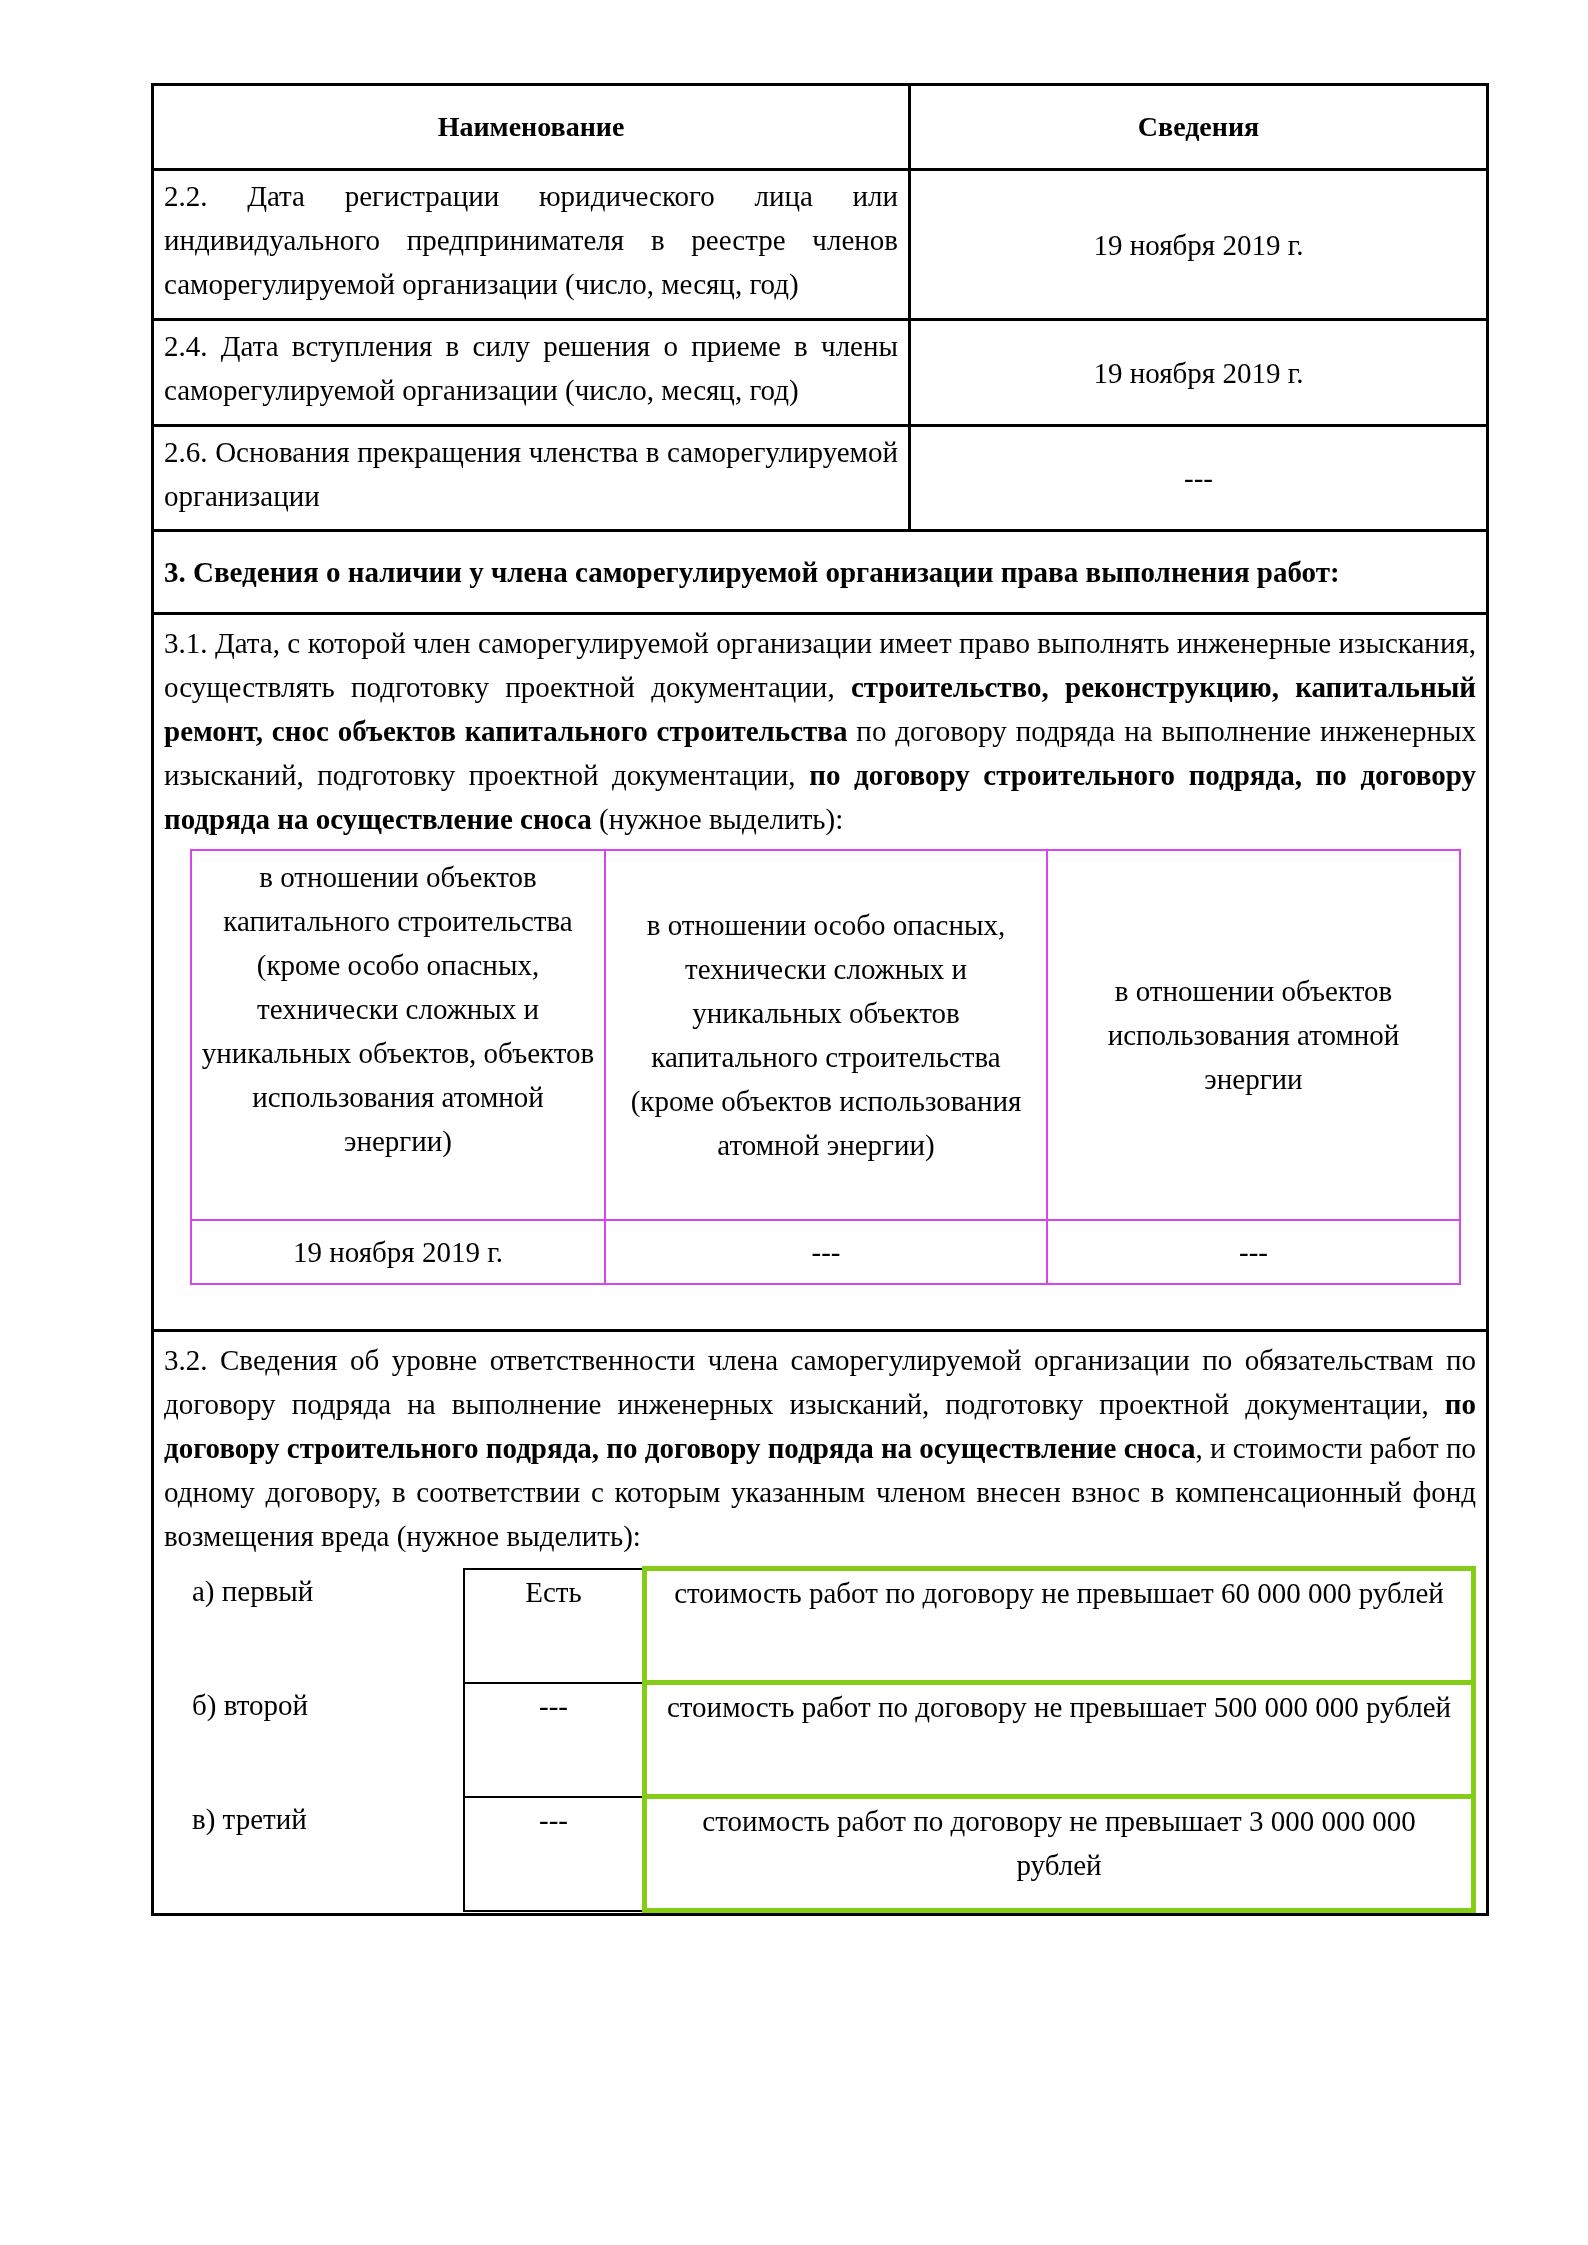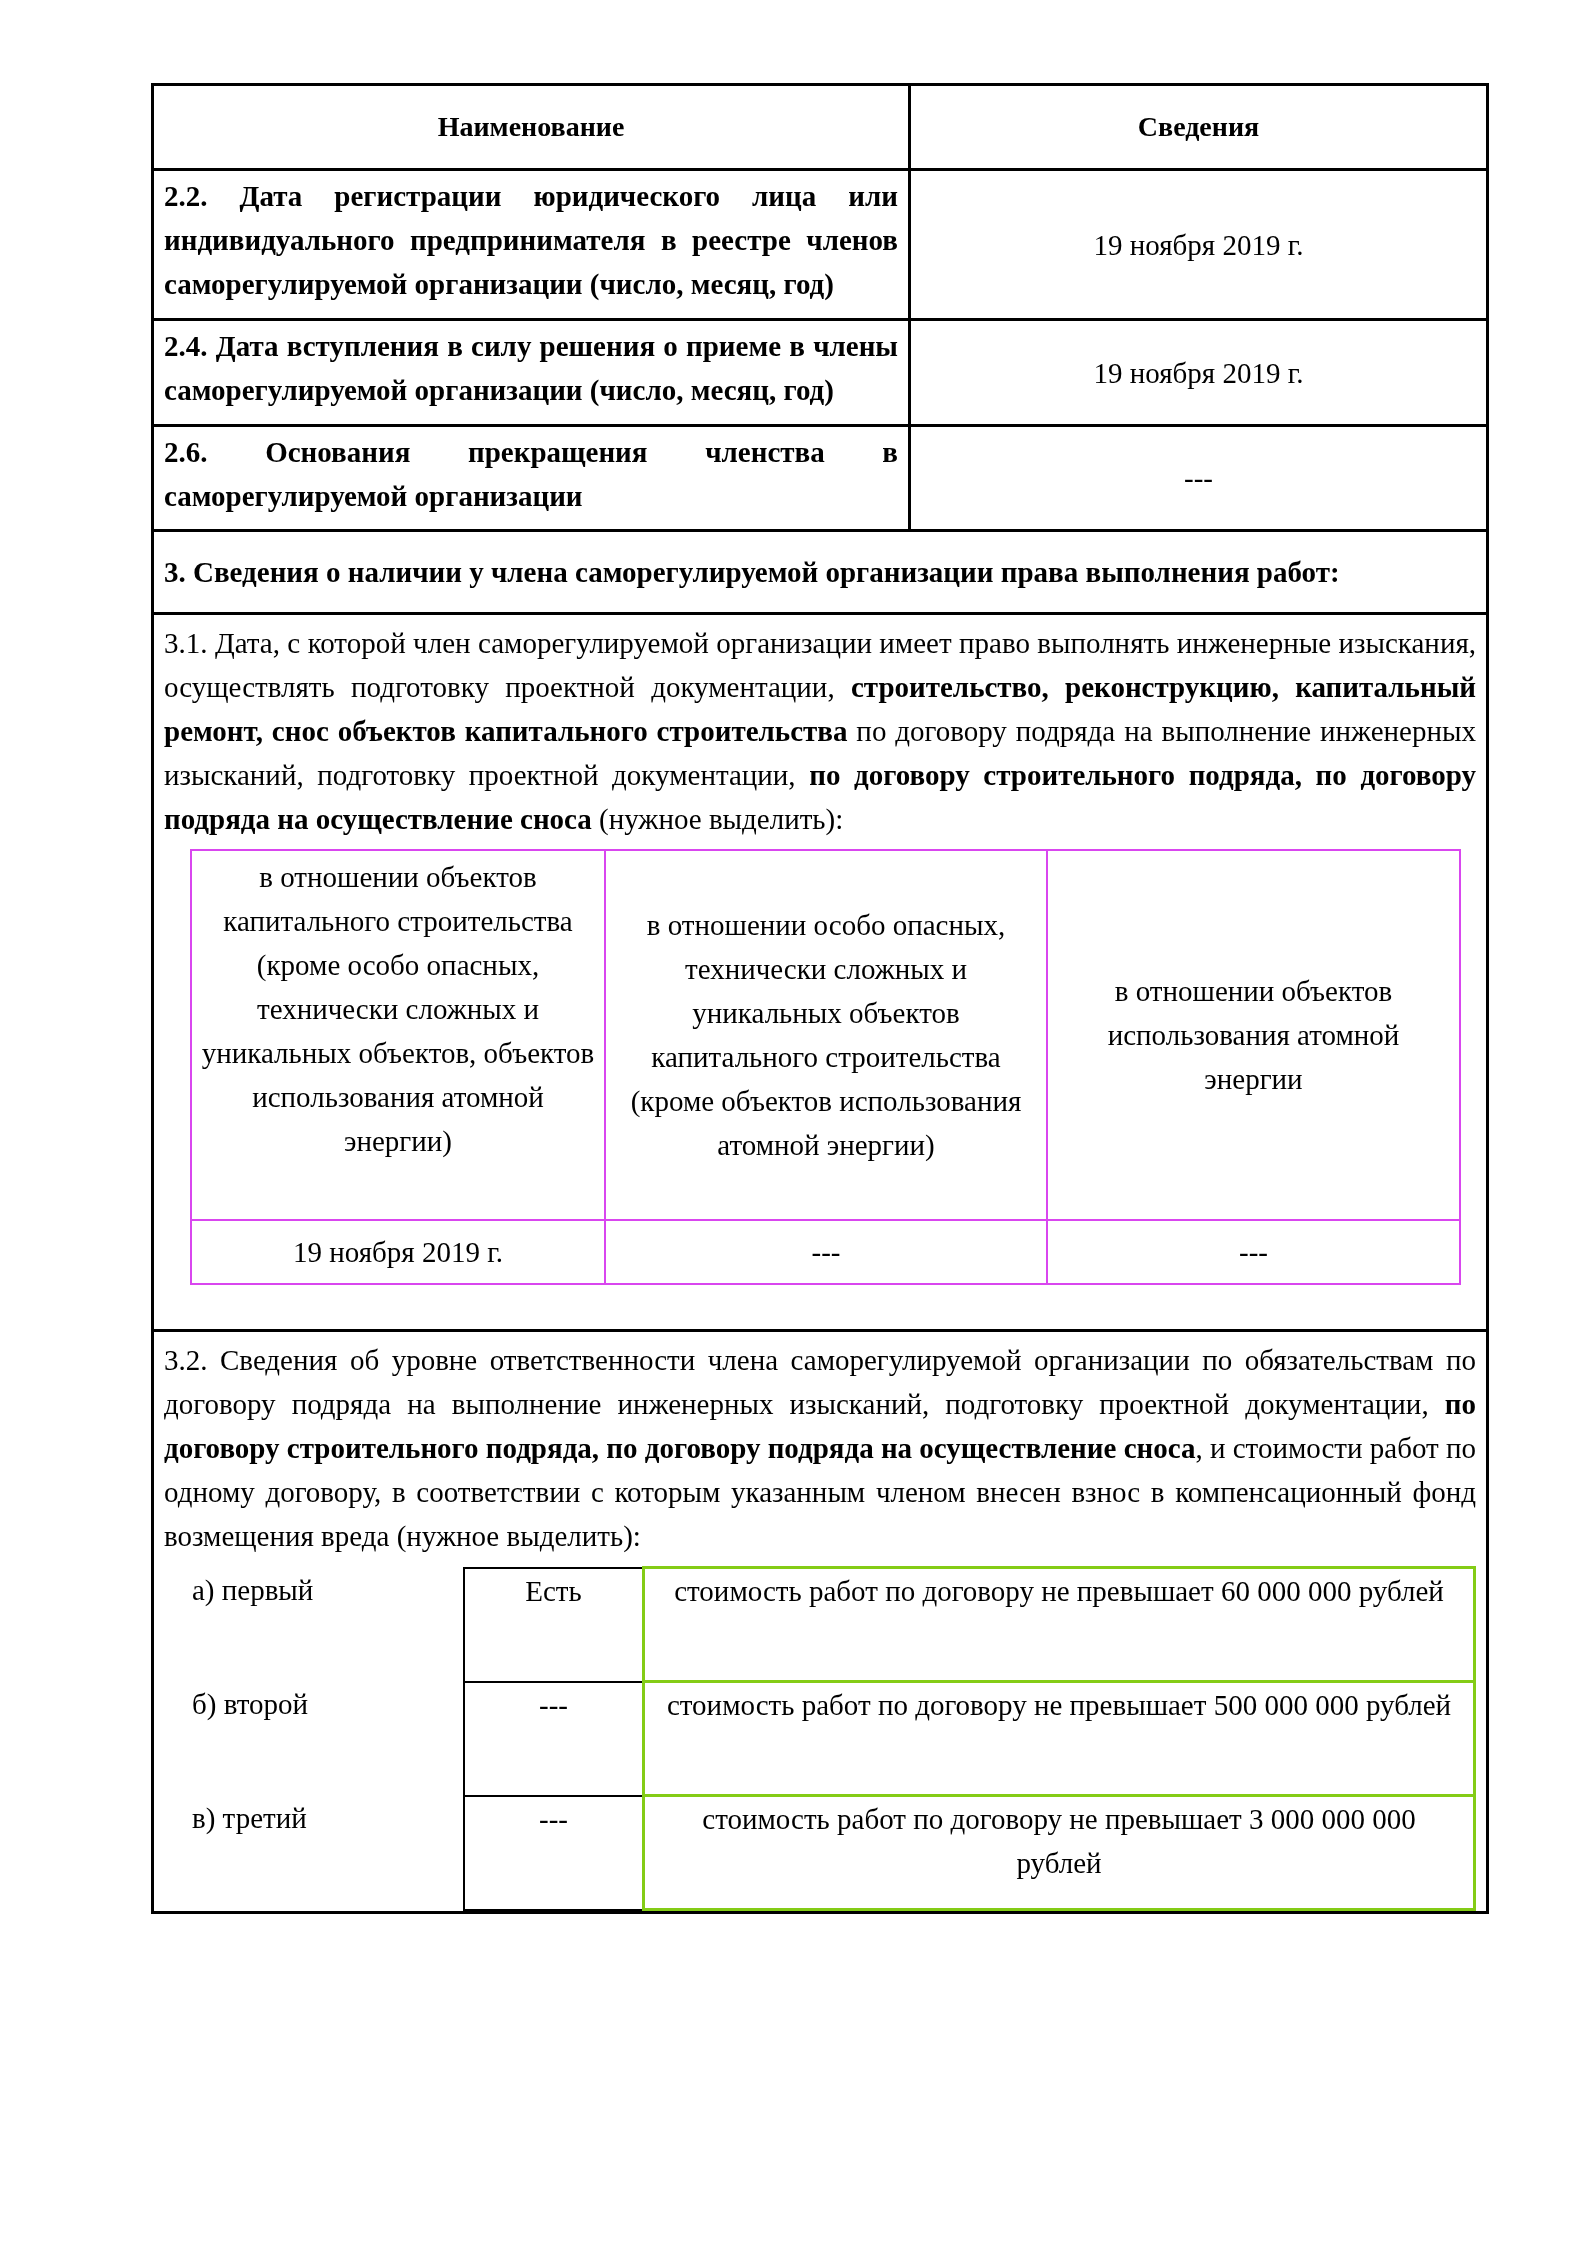--- a/index.html
+++ b/index.html
@@ -11,21 +11,21 @@
   .outer {
     position: absolute; left: 151px; top: 83px; width: 1338px;
     border-collapse: collapse; table-layout: fixed;
   }
   .outer td, .outer th {
     border: 3px solid #000; vertical-align: middle; padding: 12px 10px;
   }
   .outer th { font-weight: bold; text-align: center; height: 58px; font-size: 28px; }
   .col-name { width: 757px; }
   .col-val { width: 578px; }
-  .name-cell { text-align: justify; text-align-last: left; padding: 3px 10px 5px 10px !important; vertical-align: top !important; font-weight: bold; }
+  .name-cell { text-align: justify; text-align-last: left; padding: 3px 10px 5px 10px !important; vertical-align: top !important; }
   .val-cell { text-align: center; }
   .sec-head { font-weight: bold; height: 56px; text-align: left; }
   .full-cell { padding: 6px 10px 10px 10px !important; vertical-align: top !important; }
   .para { text-align: justify; margin: 0; }
   .para b { font-weight: bold; }
 
   .inner1 {
     border-collapse: collapse; table-layout: fixed;
     width: 1269px; margin: 8px 0 34px 26px;
   }
@@ -33,21 +33,21 @@
   .inner1 .h td { height: 360px; vertical-align: middle; }
   .inner1 .h td.top { vertical-align: top; }
   .inner1 .d td { height: 54px; vertical-align: middle; }
 
   .inner2 {
     border-collapse: collapse; table-layout: fixed; width: 1302px; margin: 8px 0 0 10px;
   }
   .inner2 td { padding: 0; line-height: 44px; vertical-align: top; }
   .inner2 td.lbl { border: none; width: 271px; padding-left: 18px; text-align: left; }
   .inner2 td.mark { border: 2px solid #000; width: 177px; text-align: center; }
-  .inner2 td.desc { border: 3px solid #84cc16; text-align: center; padding: 0 14px; }
+  .inner2 td.desc { border: 5px solid #84cc16; text-align: center; padding: 0 14px; }
   .inner2 tr { height: 114px; }
 </style>
 </head>
 <body>
 
 <table class="outer">
   <colgroup>
       <col class="col-name">
       <col class="col-val">
     </colgroup>

